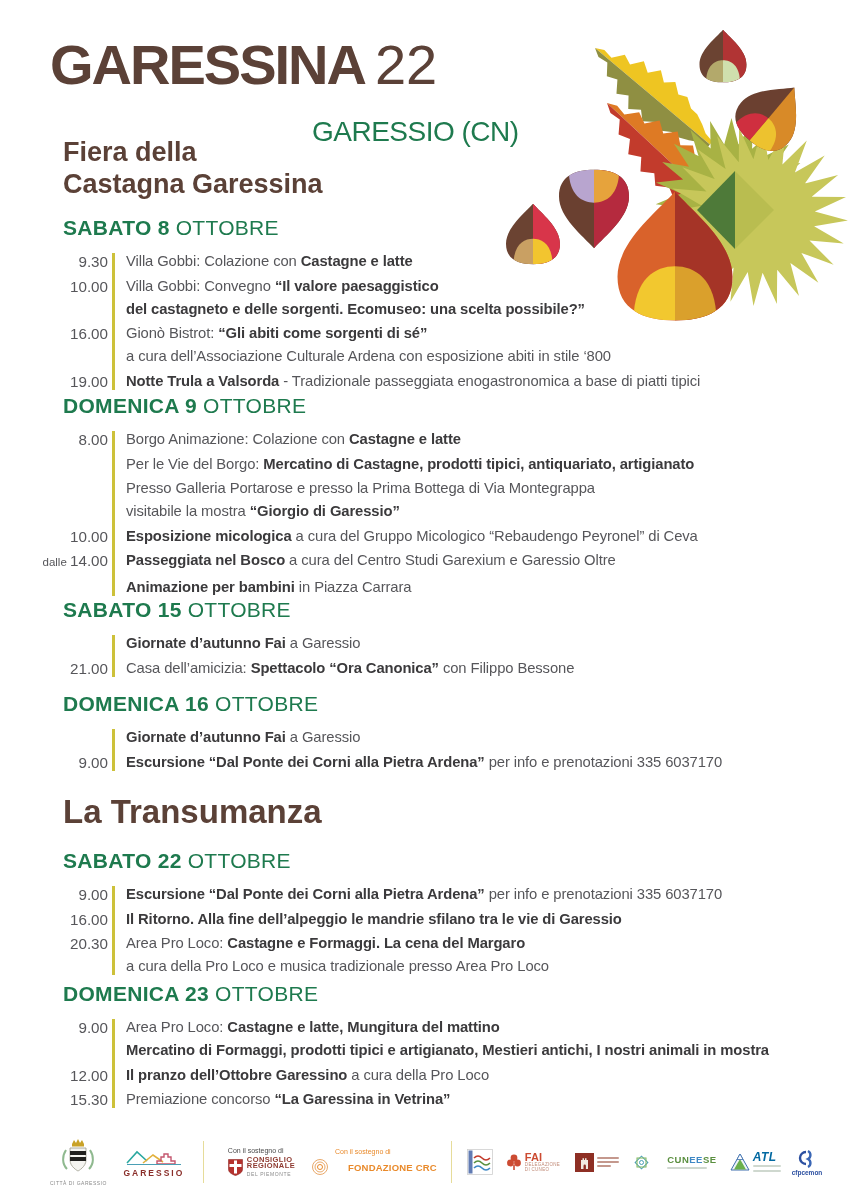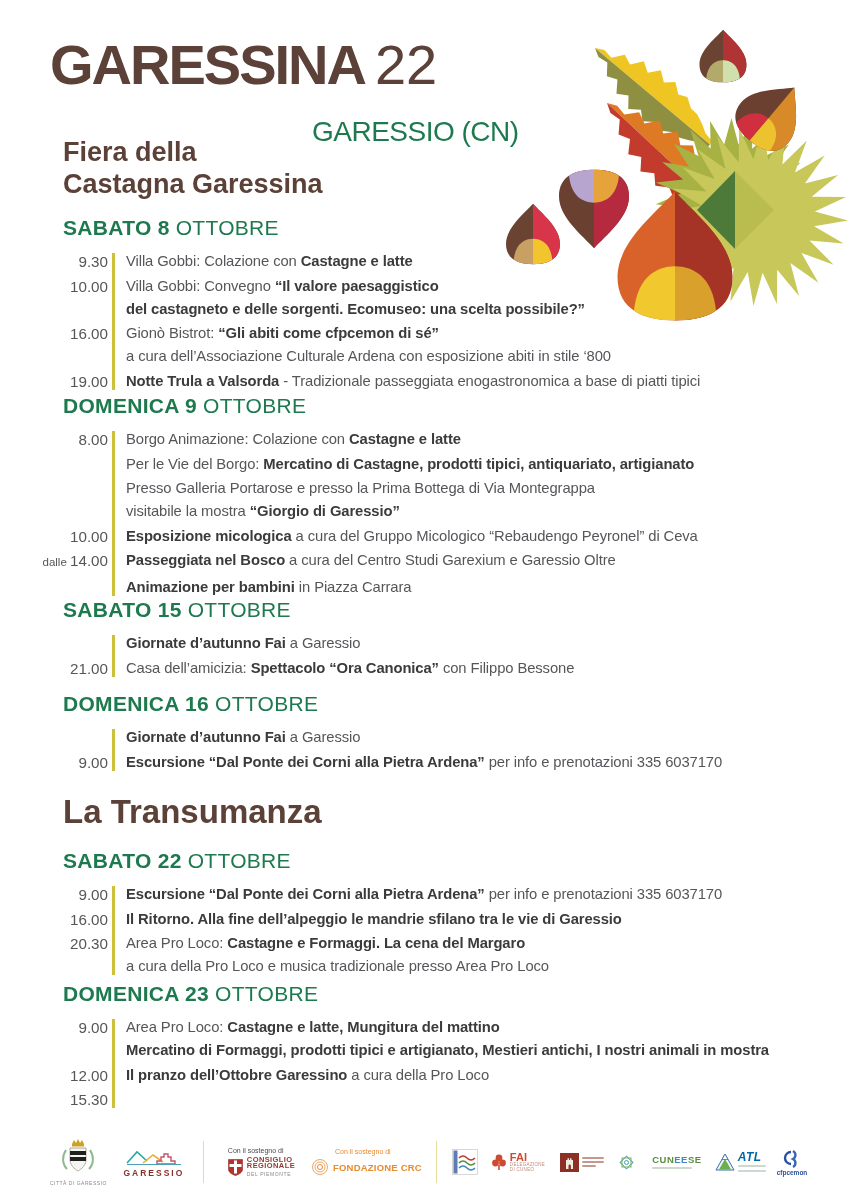--- a/index.html
+++ b/index.html
@@ -43,21 +43,21 @@
   .gare-label{font-size:8.5px;font-weight:700;color:#8a2f2a;letter-spacing:2px;margin-top:1px;}
   .consiglio{flex-direction:column;align-items:flex-start;margin-left:24px;}
   .pre{font-size:7px;color:#4a4a4a;margin-bottom:3px;}
   .pre.orange{color:#e98a2b;margin-left:24px;}
   .cons-row{display:flex;align-items:center;}
   .cons-text{margin-left:4px;line-height:6.5px;}
   .cons-text .c1{font-size:7.5px;font-weight:700;color:#8e3a30;letter-spacing:0.4px;}
   .cons-text .c2{font-size:5px;color:#8a8a8a;letter-spacing:0.6px;margin-top:1px;}
   .crc{flex-direction:column;align-items:flex-start;margin-left:16px;}
   .crc-row{display:flex;align-items:center;}
-  .crc-label{font-size:9.5px;font-weight:700;color:#e98a2b;margin-left:4px;letter-spacing:0.2px;}
+  .crc-label{font-size:9.5px;font-weight:700;color:#e98a2b;margin-left:19px;letter-spacing:0.2px;}
   .alte{margin-left:15px;}
   .fai{margin-left:13px;}
   .fai-label{font-size:11px;font-weight:700;color:#cc4b32;line-height:10px;}
   .fai-sub{font-size:4.5px;color:#c08a77;letter-spacing:0.3px;}
   .borghi{margin-left:15px;}
   .tiny-lines{margin-left:3px;}
   .tline{width:22px;height:2.5px;background:#c4988d;margin:1.5px 0;border-radius:1px;}
   .cuneese{margin-left:13px;}
   .cun-label{font-size:9.5px;font-weight:700;color:#5a8f3f;letter-spacing:0.5px;line-height:9px;}
   .cun-label .blue{color:#3f88c5;}
@@ -165,21 +165,21 @@
         <div class="row">
           <div class="time"><span>10.00</span></div>
           <div class="txt">
             <div class="line"><span>Villa Gobbi: Convegno </span><span class="b">“Il valore paesaggistico</span></div>
             <div class="line"><span class="b">del castagneto e delle sorgenti. Ecomuseo: una scelta possibile?”</span></div>
           </div>
         </div>
         <div class="row">
           <div class="time"><span>16.00</span></div>
           <div class="txt">
-            <div class="line"><span>Gionò Bistrot: </span><span class="b">“Gli abiti come cfpcemon di sé”</span></div>
+            <div class="line"><span>Gionò Bistrot: </span><span class="b">“Gli abiti come sorgenti di sé”</span></div>
             <div class="line"><span>a cura dell’Associazione Culturale Ardena con esposizione abiti in stile ‘800</span></div>
           </div>
         </div>
         <div class="row">
           <div class="time"><span>19.00</span></div>
           <div class="txt">
             <div class="line"><span class="b">Notte Trula a Valsorda</span><span> - Tradizionale passeggiata enogastronomica a base di piatti tipici</span></div>
           </div>
         </div>
       </div>
@@ -301,20 +301,23 @@
           </div>
         </div>
         <div class="row">
           <div class="time"><span>12.00</span></div>
           <div class="txt">
             <div class="line"><span class="b">Il pranzo dell’Ottobre Garessino</span><span> a cura della Pro Loco</span></div>
           </div>
         </div>
         <div class="row">
           <div class="time"><span>15.30</span></div>
+          <div class="txt">
+            <div class="line"><span>Premiazione concorso </span><span class="b">“La Garessina in Vetrina”</span></div>
+          </div>
         </div>
       </div>
     </div>
 
   <div class="footer">
     <div class="logo stemma">
       <svg width="38" height="40" viewBox="0 0 38 40">
         <path d="M7,12 C3,18 3,26 8,31" stroke="#8fb98f" stroke-width="2" fill="none"></path>
         <path d="M31,12 C35,18 35,26 30,31" stroke="#8fb98f" stroke-width="2" fill="none"></path>
         <polygon points="13,6 15,2 17,5 19,1 21,5 23,2 25,6" fill="#c9a227"></polygon>

